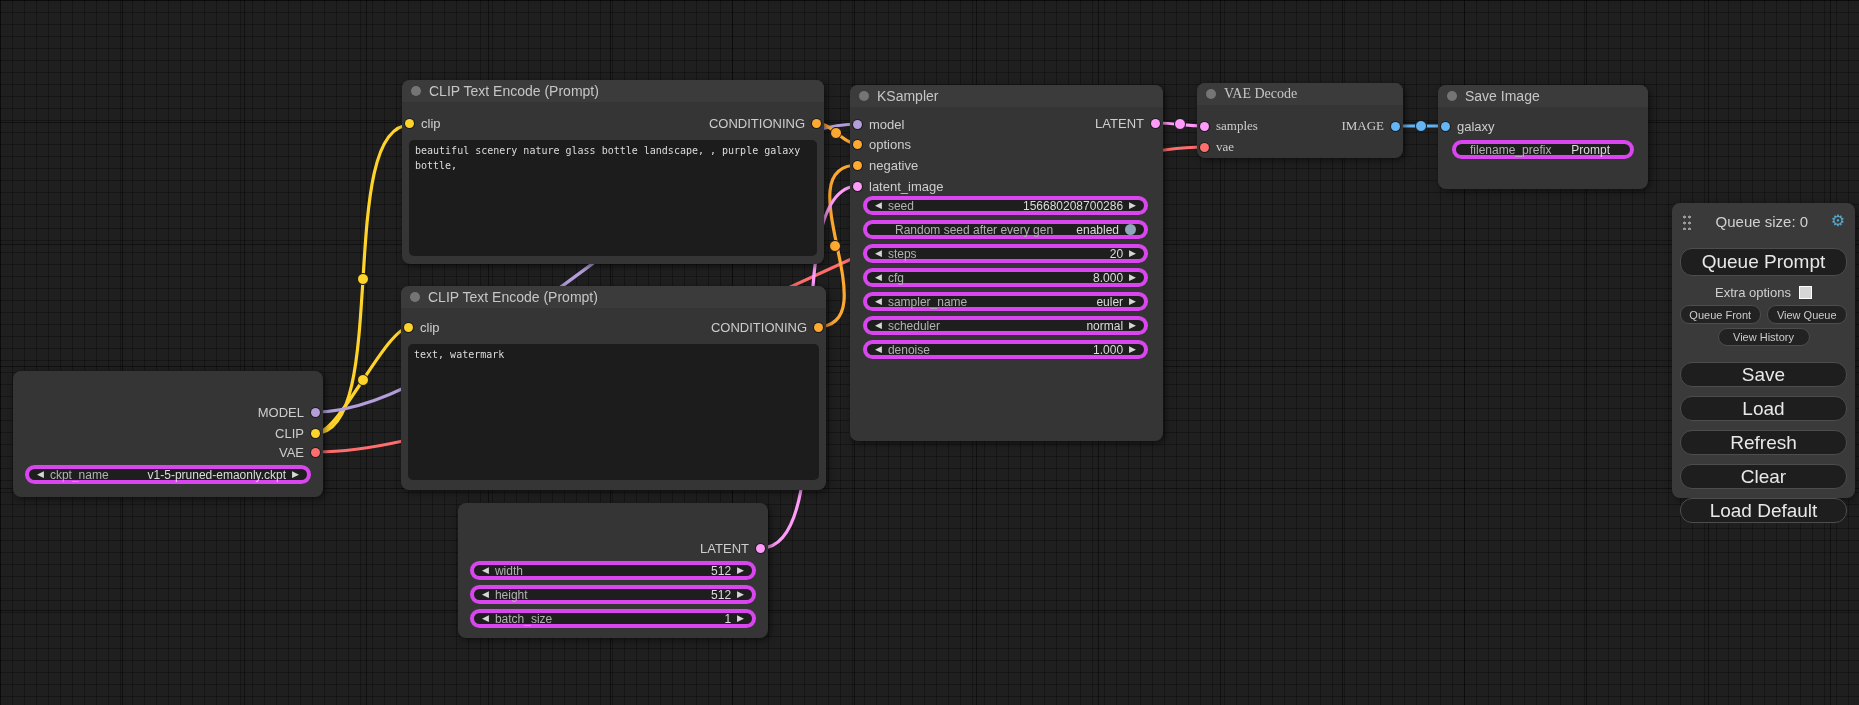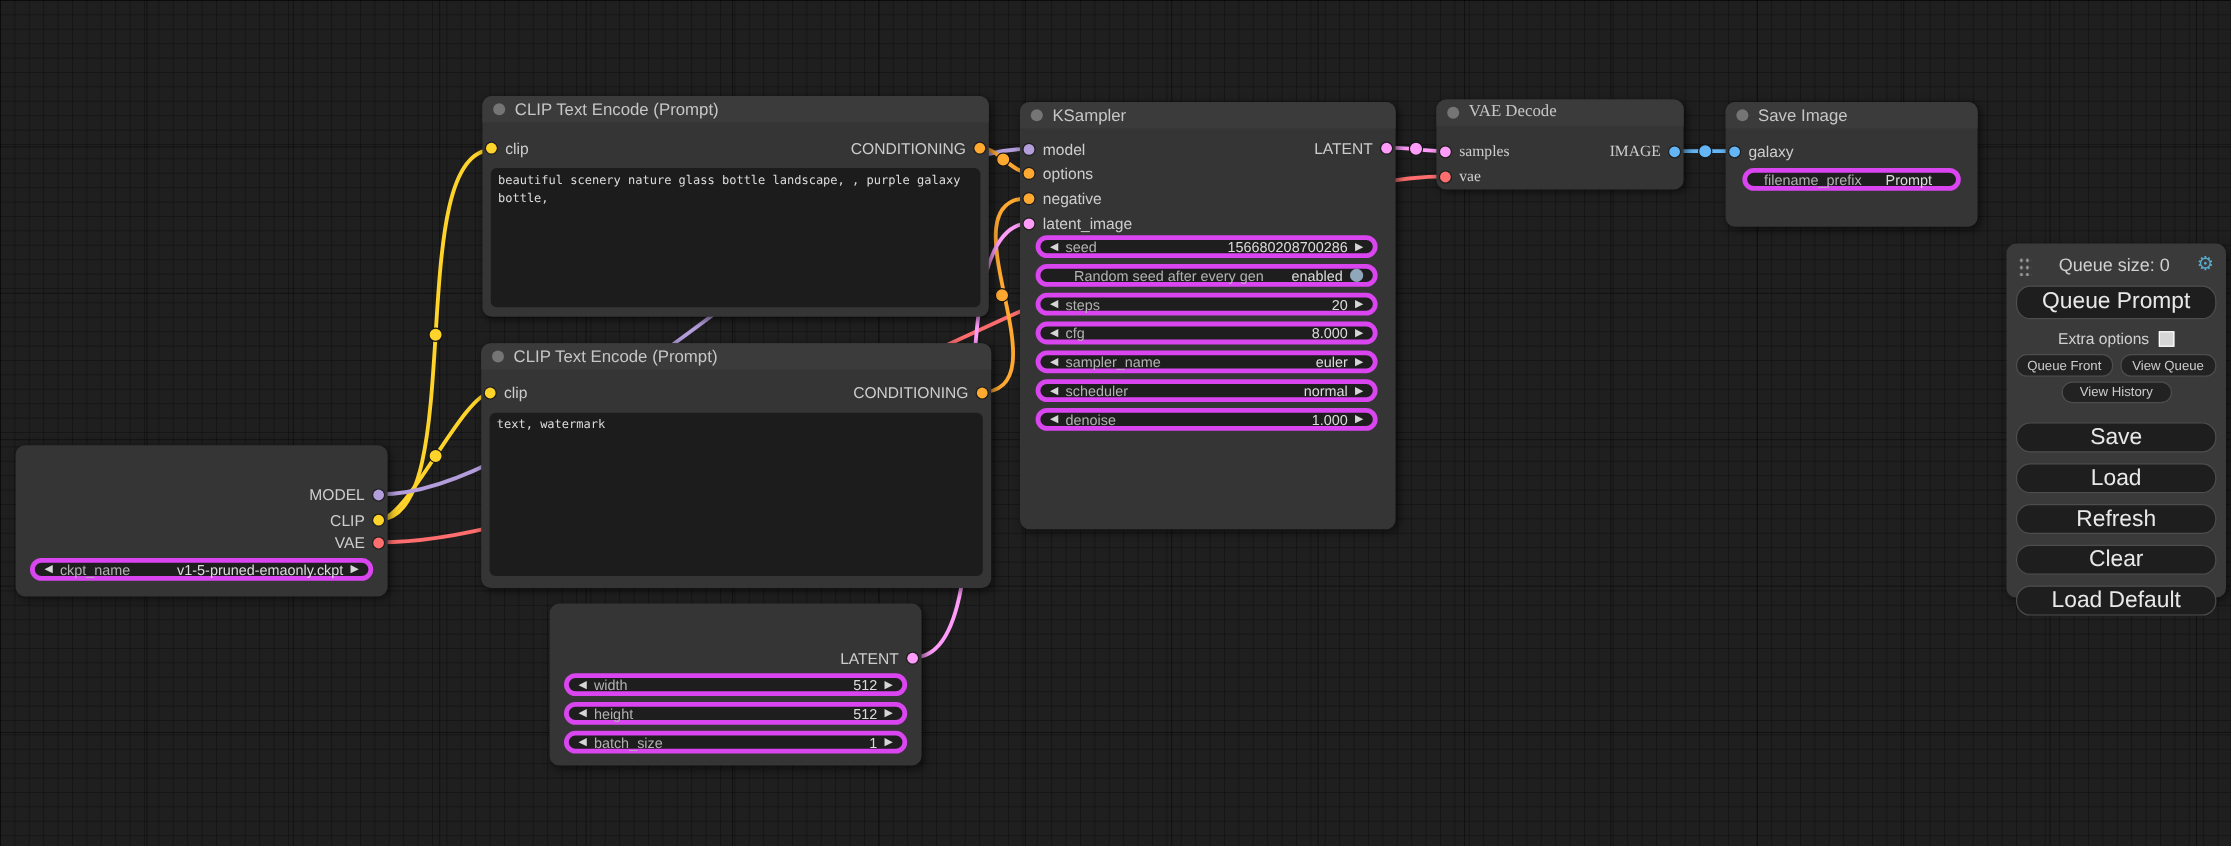--- a/index.html
+++ b/index.html
@@ -58,21 +58,21 @@
     background-image:radial-gradient(#9a9a9a 1.1px, transparent 1.4px);
     background-size:5px 6px;background-position:0 1px;
   }
   .qsize{flex:1;text-align:center;font-size:15px;}
   .gear{font-size:16px;line-height:1;flex:0 0 auto;margin-right:2px;cursor:pointer;}
   .bigbtn{
     display:flex;align-items:center;justify-content:center;height:23px;
     background:#1e1e1e;border:1px solid #4d4d4d;border-radius:12px;
     color:#e8e8e8;font-size:19px;margin-top:9px;cursor:pointer;
   }
-  .bigbtn.qp{height:26px;margin-top:6px;}
+  .bigbtn.qp{height:26px;margin-top:16px;}
   .bigbtn.savegap{margin-top:16px;}
   .extra{display:flex;align-items:center;justify-content:center;gap:8px;margin-top:9px;font-size:13px;height:15px;}
   .cbx{width:13px;height:13px;background:#d6d6d6;border:1px solid #fdfdfd;box-sizing:border-box;}
   .smallrow{display:flex;gap:6px;margin-top:5px;}
   .smallbtn{
     flex:1;height:17px;font-size:11px;border-radius:9px;background:#222;
     border:1px solid #4d4d4d;color:#ccc;display:flex;align-items:center;justify-content:center;cursor:pointer;
   }
   .historyrow{display:flex;justify-content:center;margin-top:4px;}
   .smallbtn.history{flex:0 0 auto;width:90px;height:16px;}

